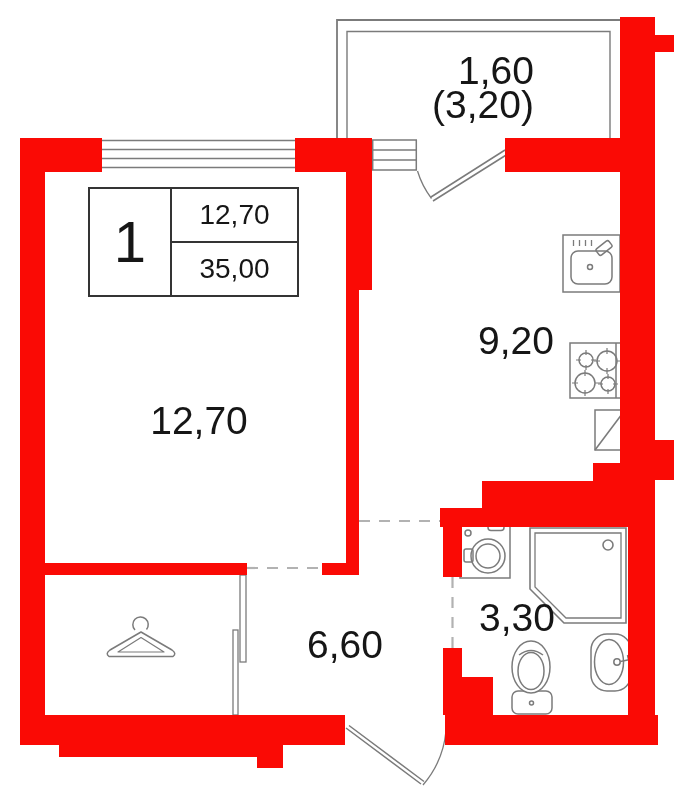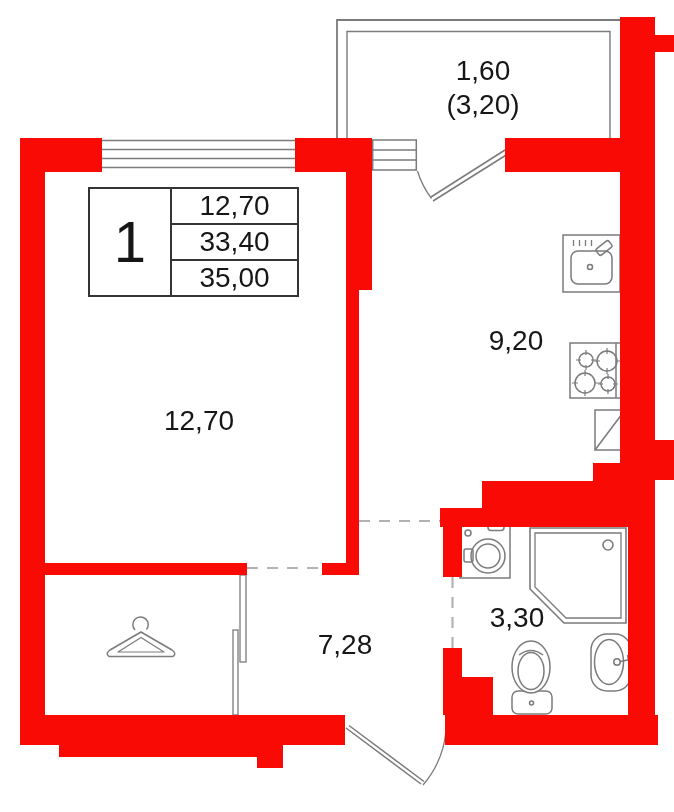--- a/index.html
+++ b/index.html
@@ -4,21 +4,21 @@
 <style>
   html,body{margin:0;padding:0;background:#ffffff;}
   #plan{
     position:relative;width:674px;height:812px;background:#ffffff;overflow:hidden;
     font-family:"Liberation Sans",sans-serif;color:var(--text-black,#161616);
   }
   #linework{position:absolute;left:0;top:0;width:674px;height:812px;}
   .wall{position:absolute;background:var(--wall-red,#fa0a05);}
   .rlabel{
     position:absolute;transform:translate(-50%,-50%);
-    font-size:28px;line-height:32px;white-space:nowrap;text-align:center;
+    font-size:39px;line-height:32px;white-space:nowrap;text-align:right;
     color:var(--text-black,#161616);
   }
   .info-table{
     position:absolute;left:88px;top:187px;width:211px;height:110px;
     display:flex;background:#fff;border:2px solid #343434;box-sizing:border-box;
   }
   .it-num{
     width:82px;border-right:2px solid #343434;box-sizing:border-box;
     display:flex;align-items:center;justify-content:center;
     font-size:58px;line-height:58px;
@@ -161,27 +161,26 @@
   <div class="wall" style="left:462px;top:677px;width:31px;height:38px;"></div>
   <div class="wall" style="left:20px;top:715px;width:325px;height:30px;"></div>
   <div class="wall" style="left:59px;top:745px;width:224px;height:12px;"></div>
   <div class="wall" style="left:257px;top:745px;width:26px;height:23px;"></div>
   <div class="wall" style="left:445px;top:715px;width:213px;height:30px;"></div>
 
   <div class="info-table">
     <div class="it-num">1</div>
     <div class="it-rows">
       <div>12,70</div>
-      <div>33,40</div>
       <div>35,00</div>
     </div>
   </div>
 
   <div class="rlabel" style="left:199px;top:421px;">12,70</div>
   <div class="rlabel" style="left:516px;top:341px;">9,20</div>
-  <div class="rlabel" style="left:345px;top:645px;">7,28</div>
+  <div class="rlabel" style="left:345px;top:645px;">6,60</div>
   <div class="rlabel" style="left:517px;top:618px;">3,30</div>
   <div class="rlabel" style="left:483px;top:88px;line-height:34px;">
     <div>1,60</div>
     <div>(3,20)</div>
   </div>
 
 </div>
 
 </body></html>

